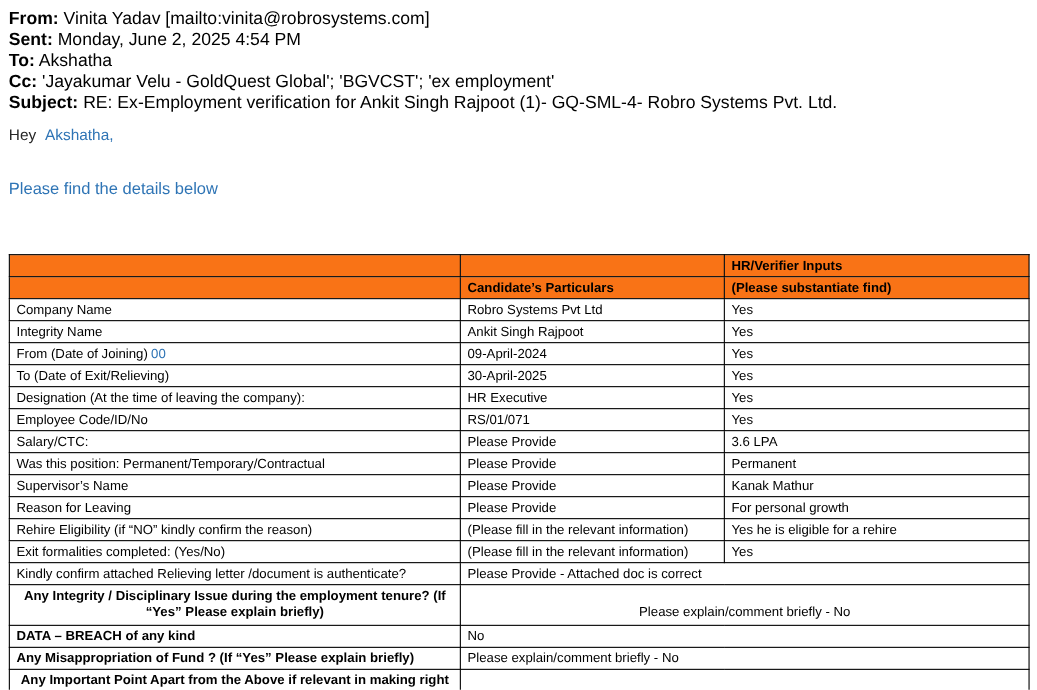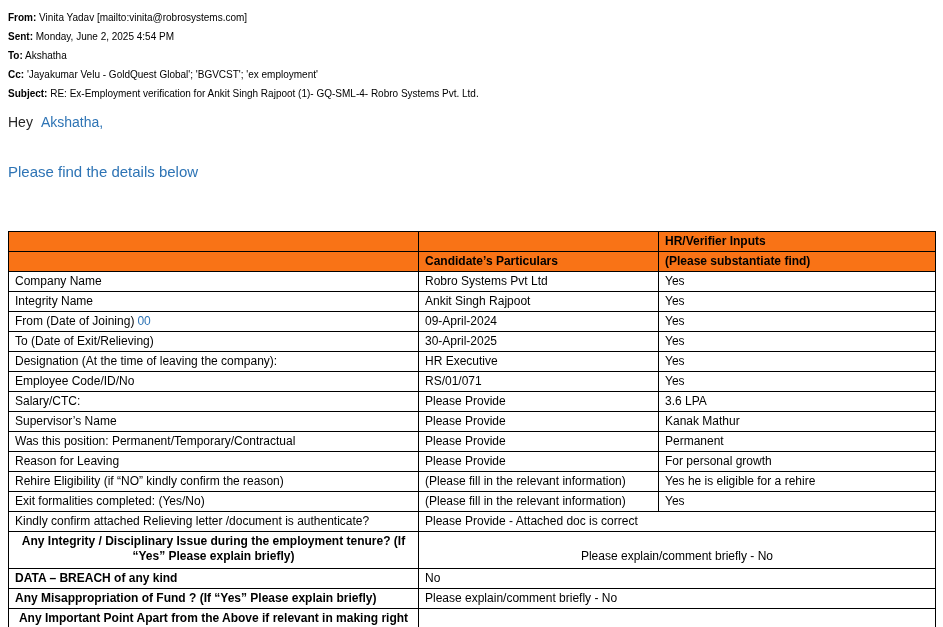--- a/index.html
+++ b/index.html
@@ -4,21 +4,21 @@
 <style>
   * { margin:0; padding:0; box-sizing:border-box; }
   html,body { background:#ffffff; }
   body {
     width:943px; height:627px; overflow:hidden;
     font-family:"Liberation Sans", sans-serif;
     color:#000;
   }
   .page { padding:8px 8px 0 8px; }
 
-  .email-header .hline { font-size:10px; line-height:19px; color:#000; }
+  .email-header .hline { font-size:16px; line-height:19px; color:#000; }
   .email-header b { font-weight:bold; }
 
   .greeting { margin-top:11px; font-size:14px; line-height:17px; color:#262626; }
   .greeting .name { color:#2E74B5; margin-left:8px; }
   .intro { margin-top:33px; font-size:15px; line-height:16px; color:#2E74B5; }
 
   table.verify {
     border-collapse:collapse; table-layout:fixed;
     width:927px; margin-top:51px;
   }
@@ -100,28 +100,28 @@
         <td class="c1">Employee Code/ID/No</td>
         <td class="c2">RS/01/071</td>
         <td class="c3">Yes</td>
       </tr>
       <tr>
         <td class="c1">Salary/CTC:</td>
         <td class="c2">Please Provide</td>
         <td class="c3">3.6 LPA</td>
       </tr>
       <tr>
+        <td class="c1">Was this position: Permanent/Temporary/Contractual</td>
+        <td class="c2">Please Provide</td>
+        <td class="c3">Permanent</td>
+      </tr>
+      <tr>
         <td class="c1">Supervisor’s Name</td>
         <td class="c2">Please Provide</td>
         <td class="c3">Kanak Mathur</td>
-      </tr>
-      <tr>
-        <td class="c1">Was this position: Permanent/Temporary/Contractual</td>
-        <td class="c2">Please Provide</td>
-        <td class="c3">Permanent</td>
       </tr>
       <tr>
         <td class="c1">Reason for Leaving</td>
         <td class="c2">Please Provide</td>
         <td class="c3">For personal growth</td>
       </tr>
       <tr>
         <td class="c1">Rehire Eligibility (if “NO” kindly confirm the reason)</td>
         <td class="c2">(Please fill in the relevant information)</td>
         <td class="c3">Yes he is eligible for a rehire</td>

